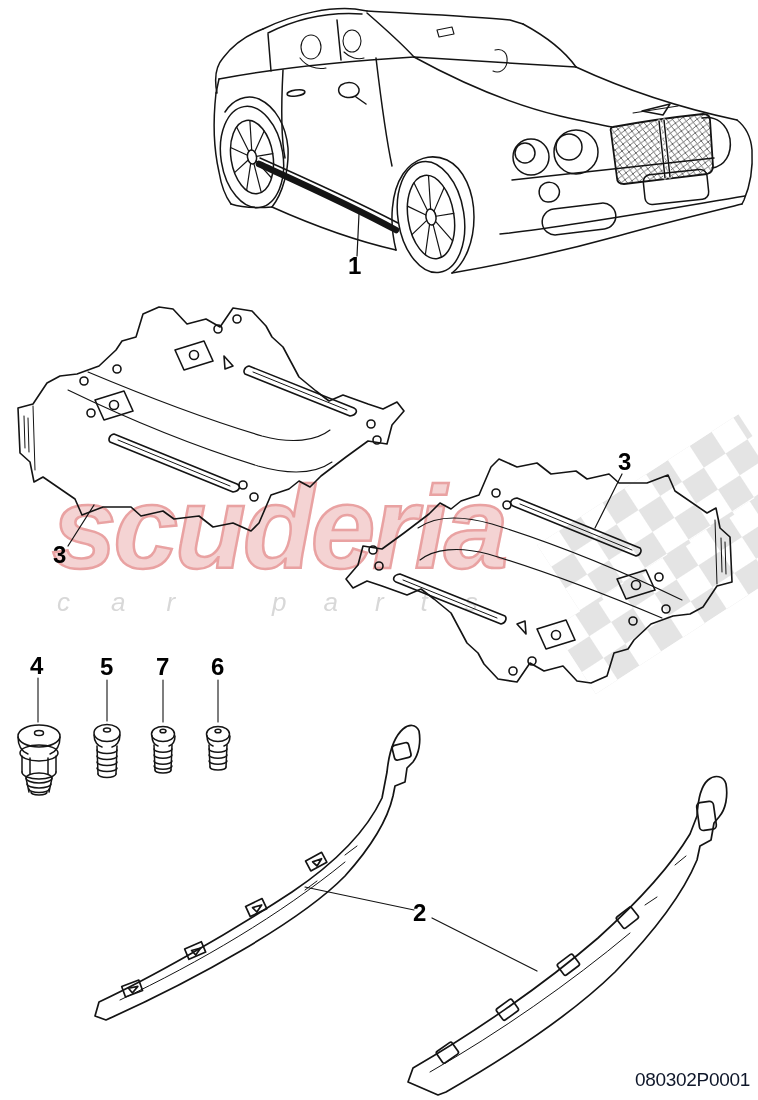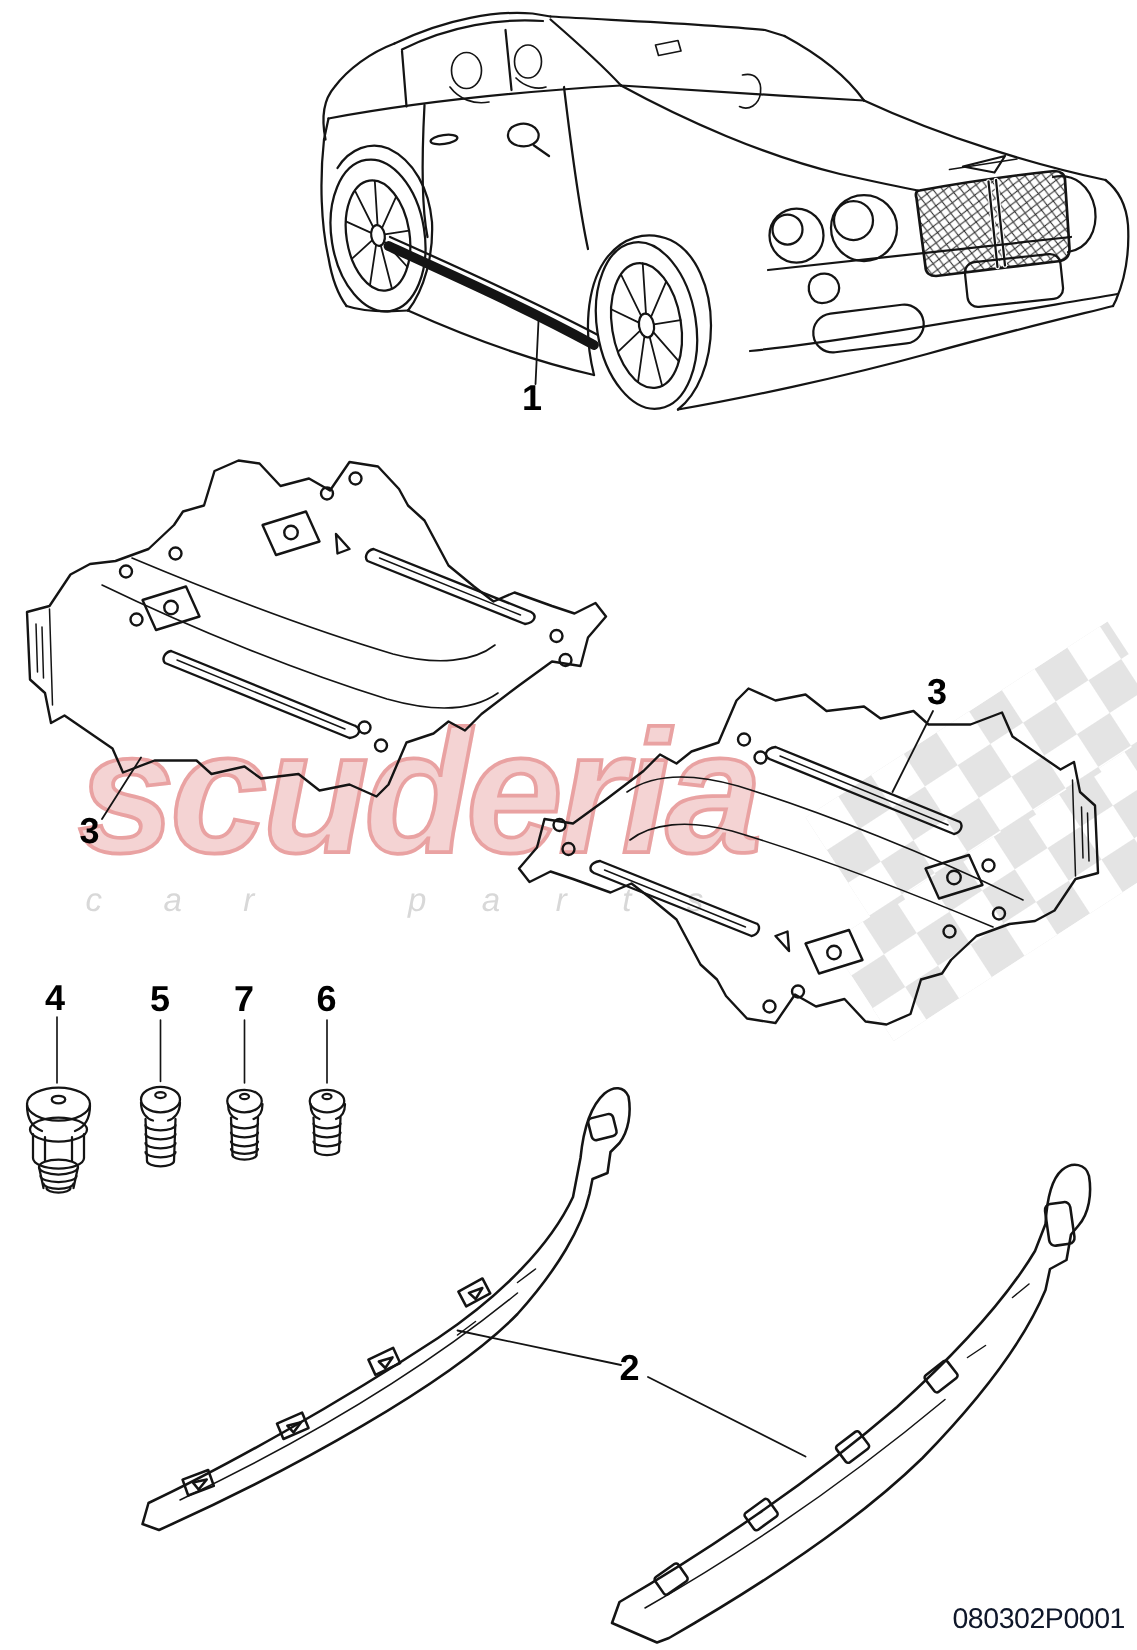--- a/index.html
+++ b/index.html
@@ -3,21 +3,21 @@
 <meta charset="utf-8">
 <style>
   html,body{margin:0;padding:0;background:#fff;}
   .page{position:relative;width:758px;height:1100px;background:#ffffff;overflow:hidden;
         font-family:"Liberation Sans",sans-serif;}
   
   .wm-layer{position:absolute;inset:0;z-index:1;font-style:italic;}
   .wm-brand{position:absolute;left:52px;top:470px;font-size:116px;font-weight:bold;
             letter-spacing:-3px;line-height:1;color:#f4d3d3;
             -webkit-text-stroke:2.5px #e9a2a2;}
-  .wm-sub{position:absolute;top:589px;font-size:22px;line-height:1;color:#d8d8d8;}
+  .wm-sub{position:absolute;top:589px;font-size:26px;line-height:1;color:#d8d8d8;}
   .wm-sub1{left:57px;letter-spacing:41px;}
   .wm-sub2{left:272px;letter-spacing:37px;}
   .flag-band{position:absolute;
      background:conic-gradient(#e4e4e4 0 90deg,transparent 90deg 180deg,#e4e4e4 180deg 270deg,transparent 270deg);
      background-size:52px 52px;transform:rotate(-33deg);}
   .flag-a{left:540px;top:473px;width:240px;height:82px;}
   .flag-b{left:552px;top:546px;width:280px;height:78px;}
   
   svg.art{position:absolute;left:0;top:0;z-index:2;}
   

